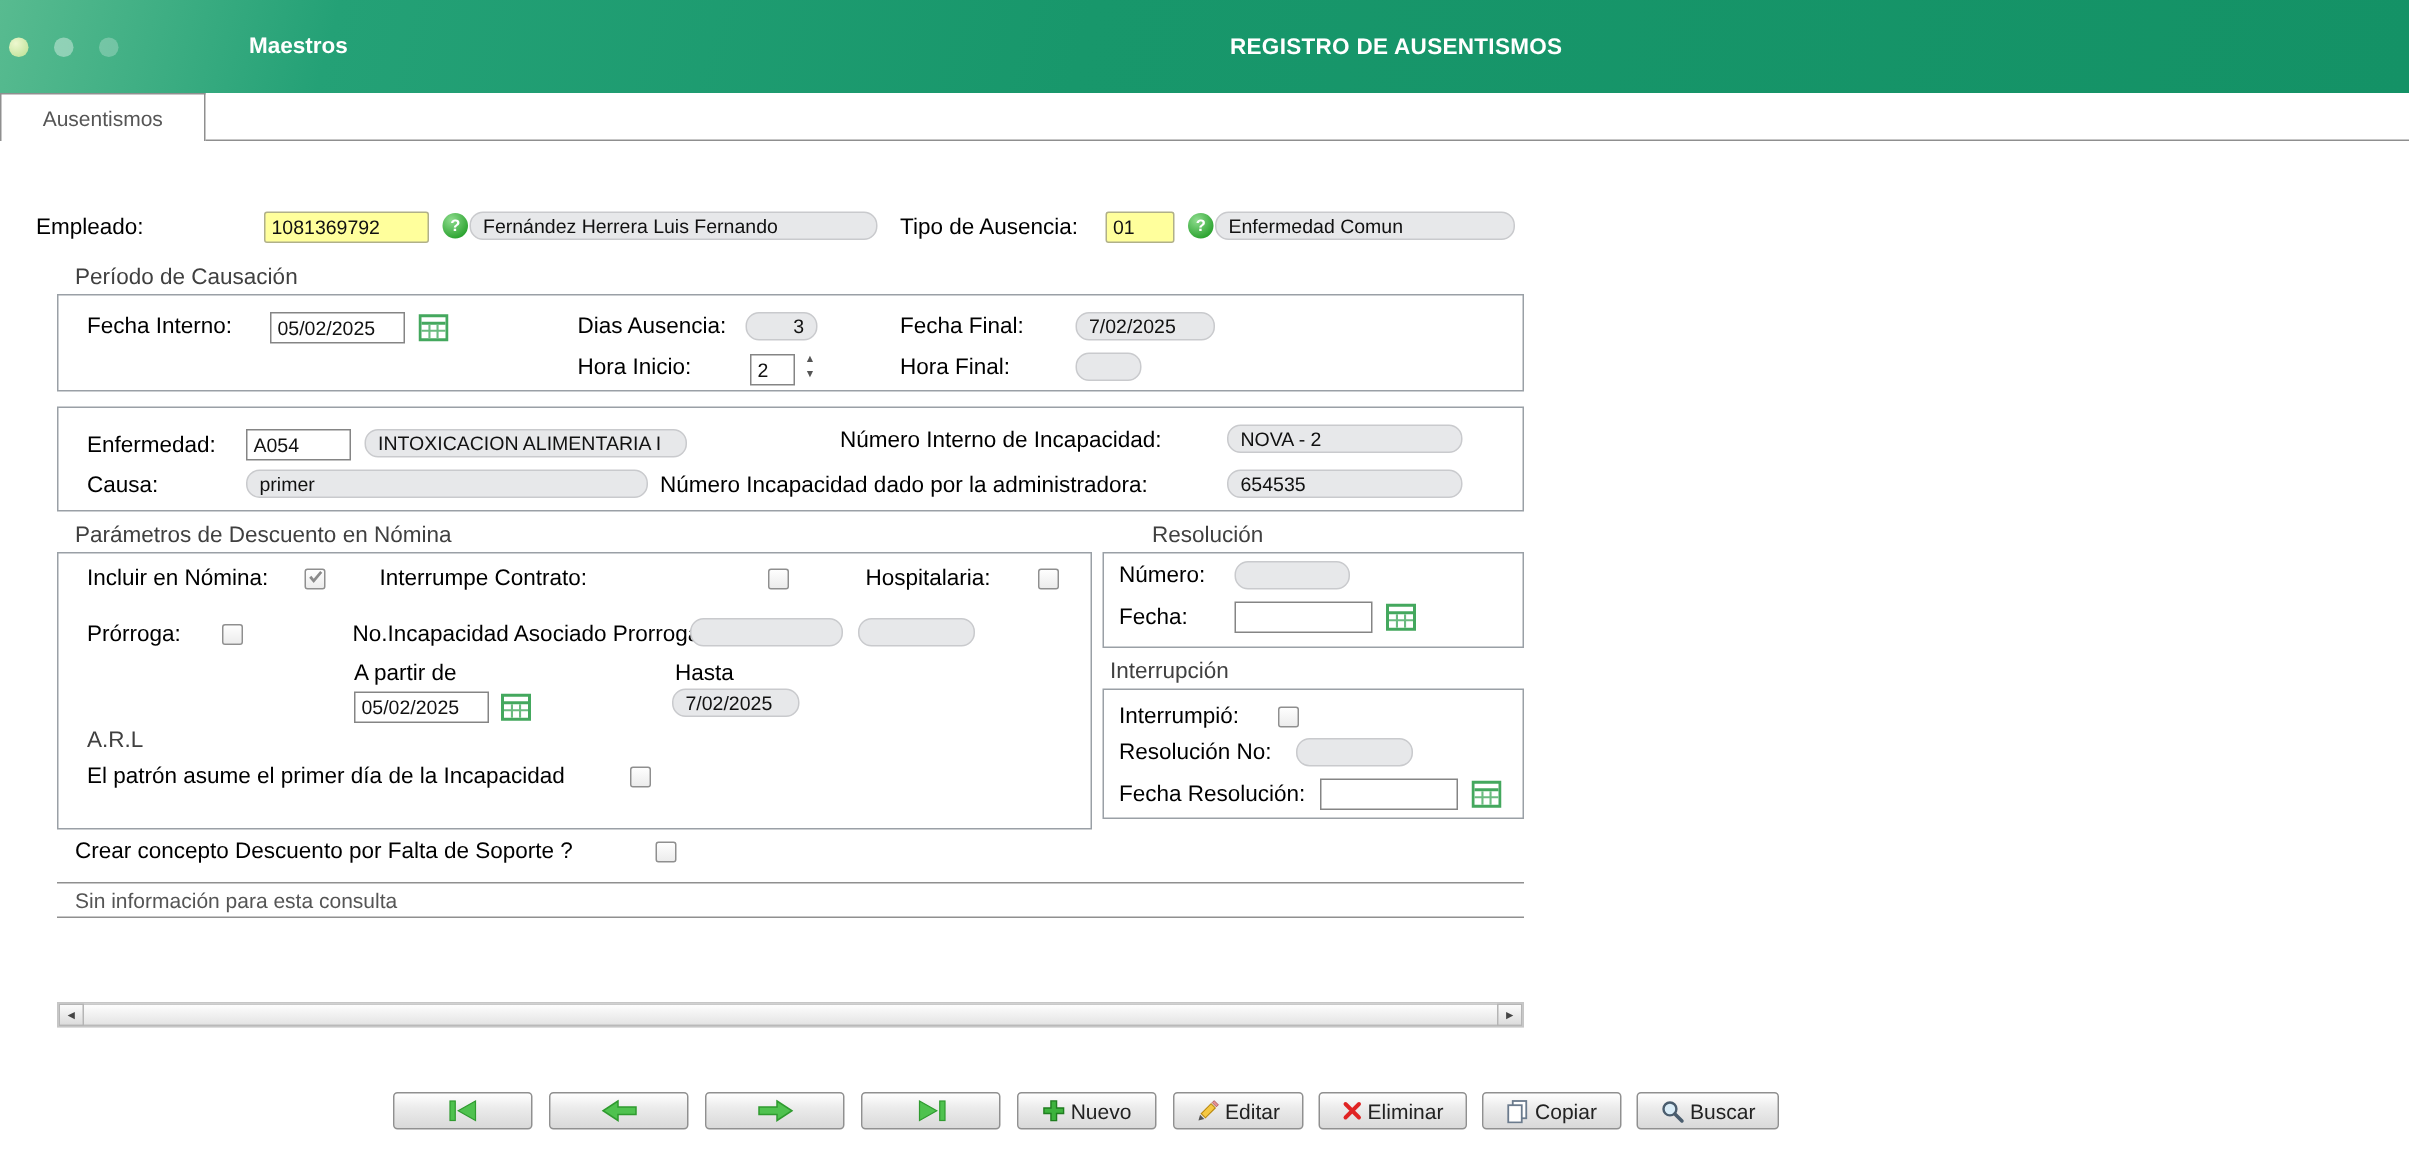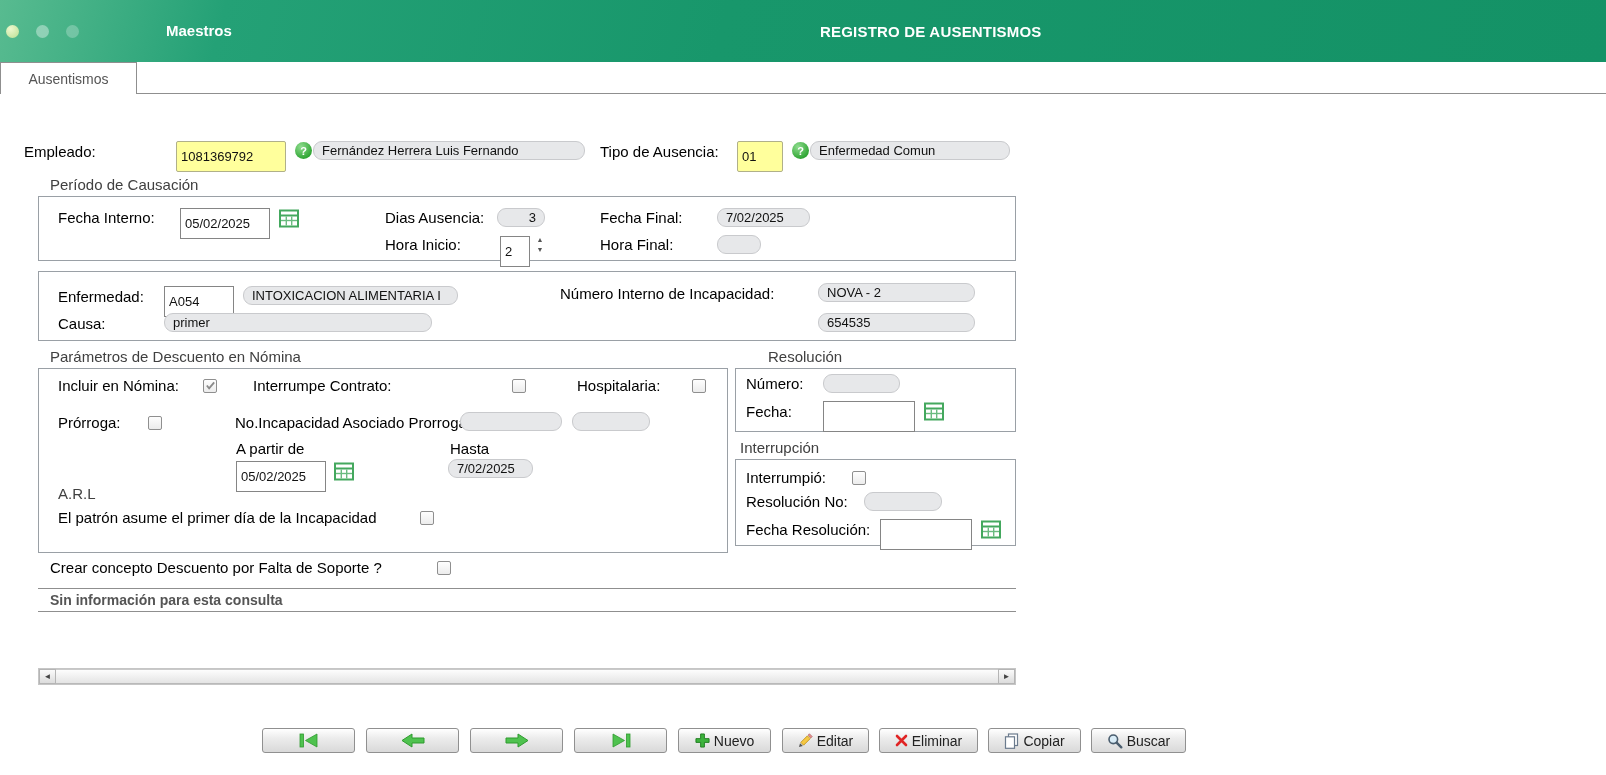--- a/index.html
+++ b/index.html
@@ -22,36 +22,36 @@
   .tab{position:absolute;left:0;top:62px;width:137px;height:32px;background:#fff;border:1px solid #8f8f8f;
     border-bottom:0;z-index:2;display:flex;align-items:center;justify-content:center;font-size:14px;color:#555;cursor:pointer;}
 
   
   .lbl{position:absolute;font-size:15px;color:#000;white-space:nowrap;line-height:18px;}
   .gt{position:absolute;font-size:15px;color:#404040;white-space:nowrap;line-height:18px;}
   .box{position:absolute;border:1px solid #9aa0a6;background:transparent;}
   .ro{position:absolute;height:19px;background:#e7e8ea;border:1px solid #c9cacd;border-radius:9px;
     font-size:13px;color:#111;display:flex;align-items:center;padding:0 8px;white-space:nowrap;overflow:hidden;}
   .ro.right{justify-content:flex-end;}
-  input.inp{position:absolute;height:31px;background:#fff;border:1px solid #858585;font-size:13px;color:#111;
+  input.inp{position:absolute;height:21px;background:#fff;border:1px solid #858585;font-size:13px;color:#111;
     padding:0 4px;font-family:inherit;}
   input.yellow{background:#ffff9c;border:1px solid #b0b089;border-radius:2px;}
   .chk{position:absolute;width:14px;height:14px;background:linear-gradient(#fefefe,#ececec);
     border:1px solid #8f8f8f;border-radius:2px;display:flex;align-items:center;justify-content:center;cursor:pointer;}
   .help{position:absolute;width:17px;height:17px;border-radius:50%;
     background:radial-gradient(circle at 35% 28%,#8edc8e,#2aa22e 78%);color:#fff;font-size:11px;font-weight:bold;
     display:flex;align-items:center;justify-content:center;cursor:pointer;}
   .cal{position:absolute;width:20px;height:19px;cursor:pointer;}
   .spin{position:absolute;display:flex;flex-direction:column;width:14px;}
   .spin span{font-size:7px;color:#555;line-height:10px;text-align:center;cursor:pointer;}
 
   
   .gridmsg{position:absolute;left:38px;top:588px;width:978px;height:24px;border-top:1px solid #8f8f8f;
     border-bottom:1px solid #8f8f8f;display:flex;align-items:center;padding-left:12px;
-    font-size:14px;font-weight:bold;color:#555;}
+    font-size:14px;font-weight:normal;color:#555;}
   .sb{position:absolute;left:38px;top:668px;width:978px;height:17px;background:#ececec;border:1px solid #c6c6c6;display:flex;}
   .sb-btn{width:17px;background:linear-gradient(#fbfbfb,#dcdcdc);border:1px solid #b5b5b5;
     display:flex;align-items:center;justify-content:center;font-size:8px;color:#444;cursor:pointer;}
   .sb-thumb{flex:1;background:linear-gradient(#fdfdfd,#e4e4e4);border-top:1px solid #c9c9c9;border-bottom:1px solid #b9b9b9;cursor:grab;}
 
   
   .btn{position:absolute;top:728px;height:25px;background:linear-gradient(#ffffff,#ececec 40%,#d9d9d9);
     border:1px solid #909090;border-radius:3px;display:flex;align-items:center;justify-content:center;gap:4px;
     font-size:14px;font-weight:normal;color:#222;cursor:pointer;}
   .btn svg{display:block;}
@@ -108,20 +108,21 @@
   <div class="ro" style="left:717px;top:235px;width:44px"></div>
 
   <div class="box" style="left:38px;top:271px;width:978px;height:70px"></div>
   <div class="lbl" style="left:58px;top:288px">Enfermedad:</div>
   <input class="inp" style="left: 164px; top: 286px; width: 70px;" value="A054">
   <div class="ro" style="left:243px;top:286px;width:215px">INTOXICACION ALIMENTARIA I</div>
   <div class="lbl" style="left:560px;top:285px">Número Interno de Incapacidad:</div>
   <div class="ro" style="left:818px;top:283px;width:157px">NOVA - 2</div>
   <div class="lbl" style="left:58px;top:315px">Causa:</div>
   <div class="ro" style="left:164px;top:313px;width:268px">primer</div>
+  <div class="lbl" style="left:440px;top:315px">Número Incapacidad dado por la administradora:</div>
   <div class="ro" style="left:818px;top:313px;width:157px">654535</div>
 
   <div class="gt" style="left:50px;top:348px">Parámetros de Descuento en Nómina</div>
   <div class="box" style="left:38px;top:368px;width:690px;height:185px"></div>
   <div class="lbl" style="left:58px;top:377px">Incluir en Nómina:</div>
   <div class="chk" style="left:203px;top:379px">
     <span><svg viewBox="0 0 12 12" width="11" height="11">
           <path d="M2 6 L4.5 9 L10 2.5" fill="none" stroke="#8a8a8a" stroke-width="2"></path>
         </svg></span>
   </div>

